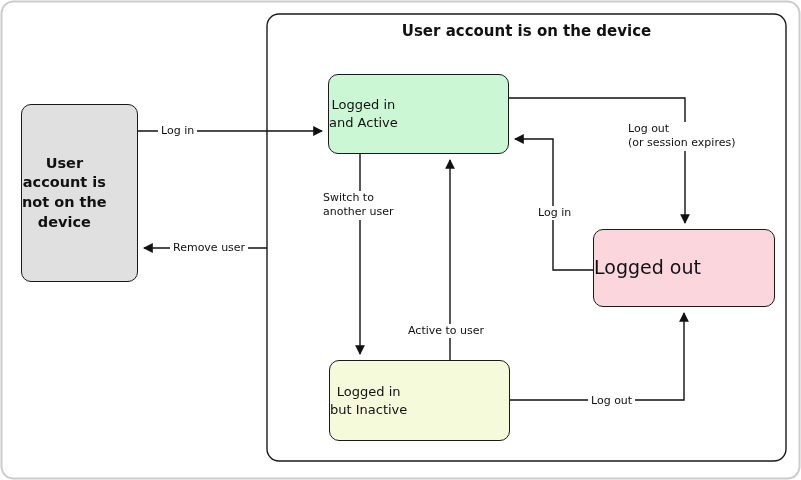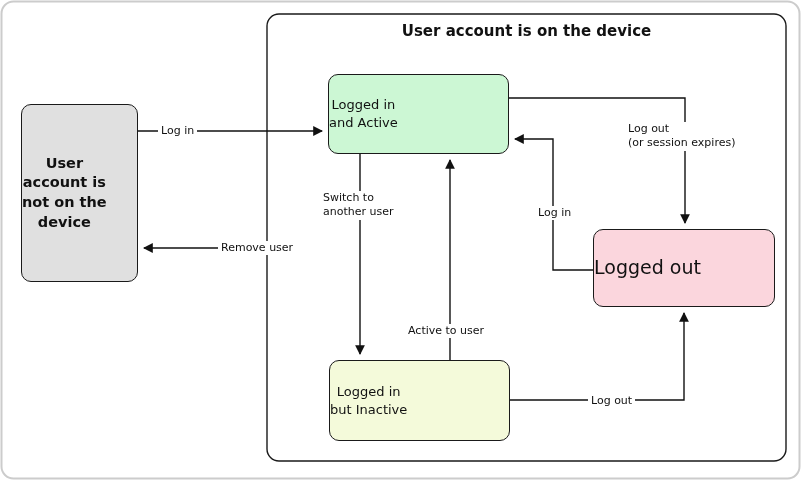--- a/index.html
+++ b/index.html
@@ -95,21 +95,21 @@
     font-size: 11px;
     color: #111111;
     white-space: pre-line;
     text-align: left;
     line-height: 1.3;
     background: #ffffff;
     padding: 0 3px;
     z-index: 2;
   }
   #lbl-log-in-1   { left: 158px; top: 124px; }
-  #lbl-remove-user{ left: 170px; top: 241px; margin-left: 48px; }
+  #lbl-remove-user{ left: 170px; top: 241px; }
   #lbl-switch-another { left: 320px; top: 181px; width: 80px; margin-top: 10px; }
   #lbl-switch-to-user { left: 405px; top: 324px; width: 90px; }
   #lbl-log-out-session{ left: 625px; top: 122px; width: 122px; }
   #lbl-log-in-2   { left: 535px; top: 206px; }
   #lbl-log-out-2  { left: 588px; top: 394px; }
 </style>
 </head>
 <body>
 
 <div id="canvas">

